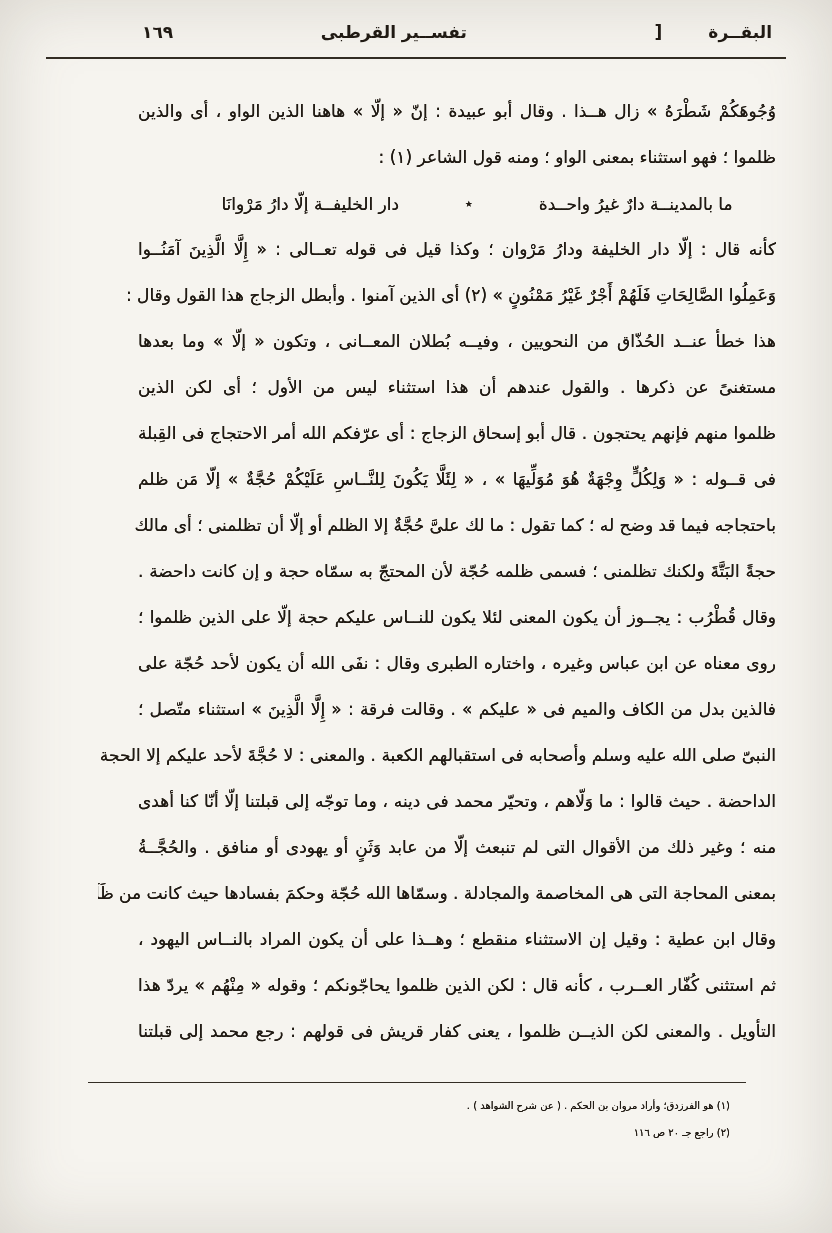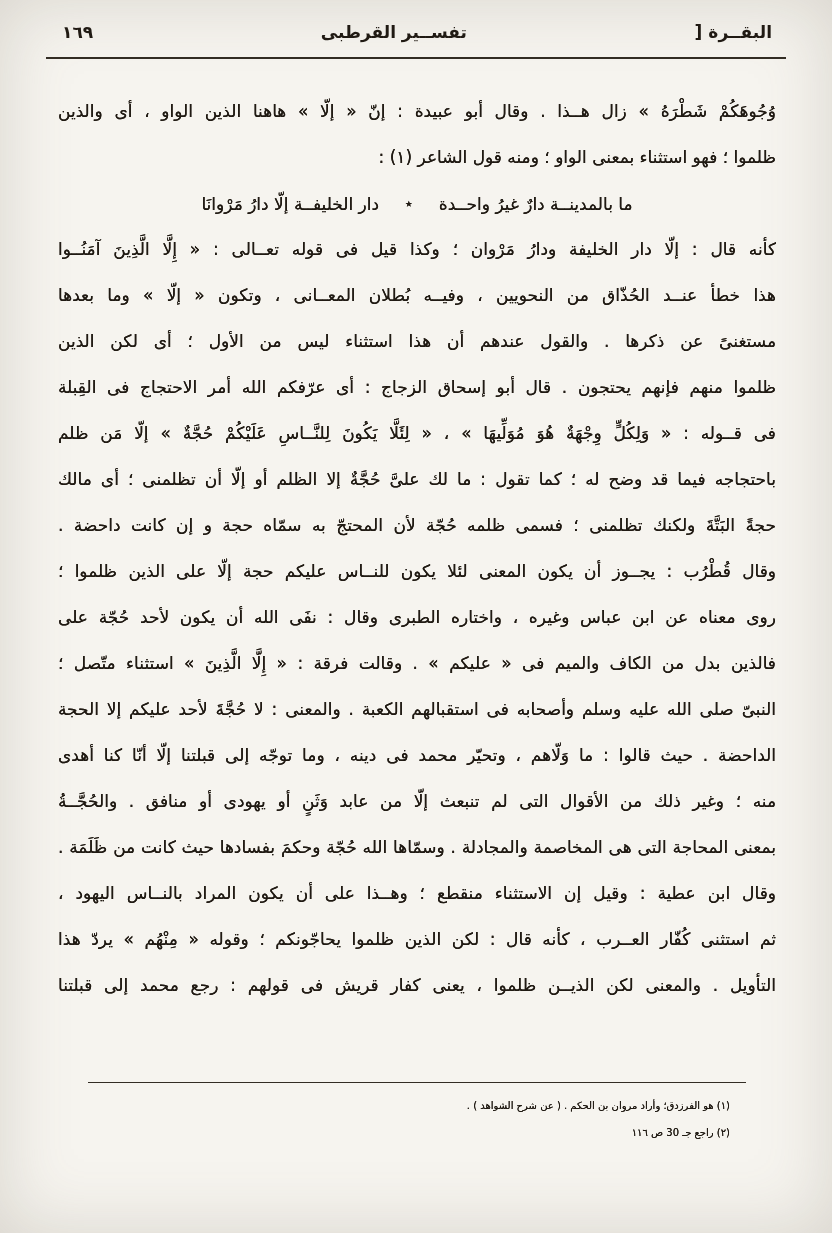--- a/index.html
+++ b/index.html
@@ -1,15 +1,15 @@
 <!DOCTYPE html>
 <html lang="ar" style="--paper: #f6f4ef; --ink: #201a13; --rule: #332d24;"><head>
 <meta charset="utf-8">
 <style>
-  * { box-sizing: border-box; }
+  * { box-sizing: border-box; padding-left: 40px; }
   html, body { margin: 0; padding: 0; background: #777; }
   .page {
     position: relative;
     width: 832px;
     height: 1233px;
     margin: 0 auto;
     background: var(--paper, #f6f4ef);
     box-shadow: inset 0 0 70px rgba(110, 100, 80, 0.22);
     color: var(--ink, #201a13);
     font-family: "DejaVu Sans", "Liberation Serif", sans-serif;
@@ -98,20 +98,21 @@
 
   <main class="body-text">
     <div class="line">وُجُوهَكُمْ شَطْرَهُ » زال هــذا . وقال أبو عبيدة : إنّ « إلّا » هاهنا الذين الواو ، أى والذين</div>
     <div class="line natural">ظلموا ؛ فهو استثناء بمعنى الواو ؛ ومنه قول الشاعر (١) :</div>
 
     <div class="verse">
       <span>ما بالمدينــة دارٌ غيرُ واحــدة</span><span class="star">٭</span><span>دار الخليفــة إلّا دارُ مَرْوانَا</span>
     </div>
 
     <div class="line">كأنه قال : إلّا دار الخليفة ودارُ مَرْوان ؛ وكذا قيل فى قوله تعــالى : « إِلَّا الَّذِينَ آمَنُــوا</div>
+    <div class="line">وَعَمِلُوا الصَّالِحَاتِ فَلَهُمْ أَجْرٌ غَيْرُ مَمْنُونٍ » (٢) أى الذين آمنوا . وأبطل الزجاج هذا القول وقال :</div>
     <div class="line">هذا خطأ عنــد الحُذّاق من النحويين ، وفيــه بُطلان المعــانى ، وتكون « إلّا » وما بعدها</div>
     <div class="line">مستغنىً عن ذكرها . والقول عندهم أن هذا استثناء ليس من الأول ؛ أى لكن الذين</div>
     <div class="line">ظلموا منهم فإنهم يحتجون . قال أبو إسحاق الزجاج : أى عرّفكم الله أمر الاحتجاج فى القِبلة</div>
     <div class="line">فى قــوله : « وَلِكُلٍّ وِجْهَةٌ هُوَ مُوَلِّيهَا » ، « لِئَلَّا يَكُونَ لِلنَّــاسِ عَلَيْكُمْ حُجَّةٌ » إلّا مَن ظلم</div>
     <div class="line">باحتجاجه فيما قد وضح له ؛ كما تقول : ما لك علىَّ حُجَّةٌ إلا الظلم أو إلّا أن تظلمنى ؛ أى مالك</div>
     <div class="line">حجةً البَتَّةَ ولكنك تظلمنى ؛ فسمى ظلمه حُجّة لأن المحتجّ به سمّاه حجة و إن كانت داحضة .</div>
     <div class="line">وقال قُطْرُب : يجــوز أن يكون المعنى لئلا يكون للنــاس عليكم حجة إلّا على الذين ظلموا ؛</div>
     <div class="line">روى معناه عن ابن عباس وغيره ، واختاره الطبرى وقال : نفَى الله أن يكون لأحد حُجّة على</div>
     <div class="line">فالذين بدل من الكاف والميم فى « عليكم » . وقالت فرقة : « إِلَّا الَّذِينَ » استثناء متّصل ؛</div>
     <div class="line">النبىّ صلى الله عليه وسلم وأصحابه فى استقبالهم الكعبة . والمعنى : لا حُجَّةَ لأحد عليكم إلا الحجة</div>
@@ -120,16 +121,16 @@
     <div class="line">بمعنى المحاجة التى هى المخاصمة والمجادلة . وسمّاها الله حُجّة وحكمَ بفسادها حيث كانت من ظَلَمَة .</div>
     <div class="line">وقال ابن عطية : وقيل إن الاستثناء منقطع ؛ وهــذا على أن يكون المراد بالنــاس اليهود ،</div>
     <div class="line">ثم استثنى كُفّار العــرب ، كأنه قال : لكن الذين ظلموا يحاجّونكم ؛ وقوله « مِنْهُم » يردّ هذا</div>
     <div class="line">التأويل . والمعنى لكن الذيــن ظلموا ، يعنى كفار قريش فى قولهم : رجع محمد إلى قبلتنا</div>
   </main>
 
   <div class="foot-rule"></div>
 
   <footer class="footnotes">
     <div class="footnote">(١) هو الفرزدق؛ وأراد مروان بن الحكم . ( عن شرح الشواهد ) .</div>
-    <div class="footnote">(٢) راجع جـ 30 ص ١١٦</div>
+    <div class="footnote">(٢) راجع جـ ٢٠ ص ١١٦</div>
   </footer>
 
 </div>
 
 </body></html>

